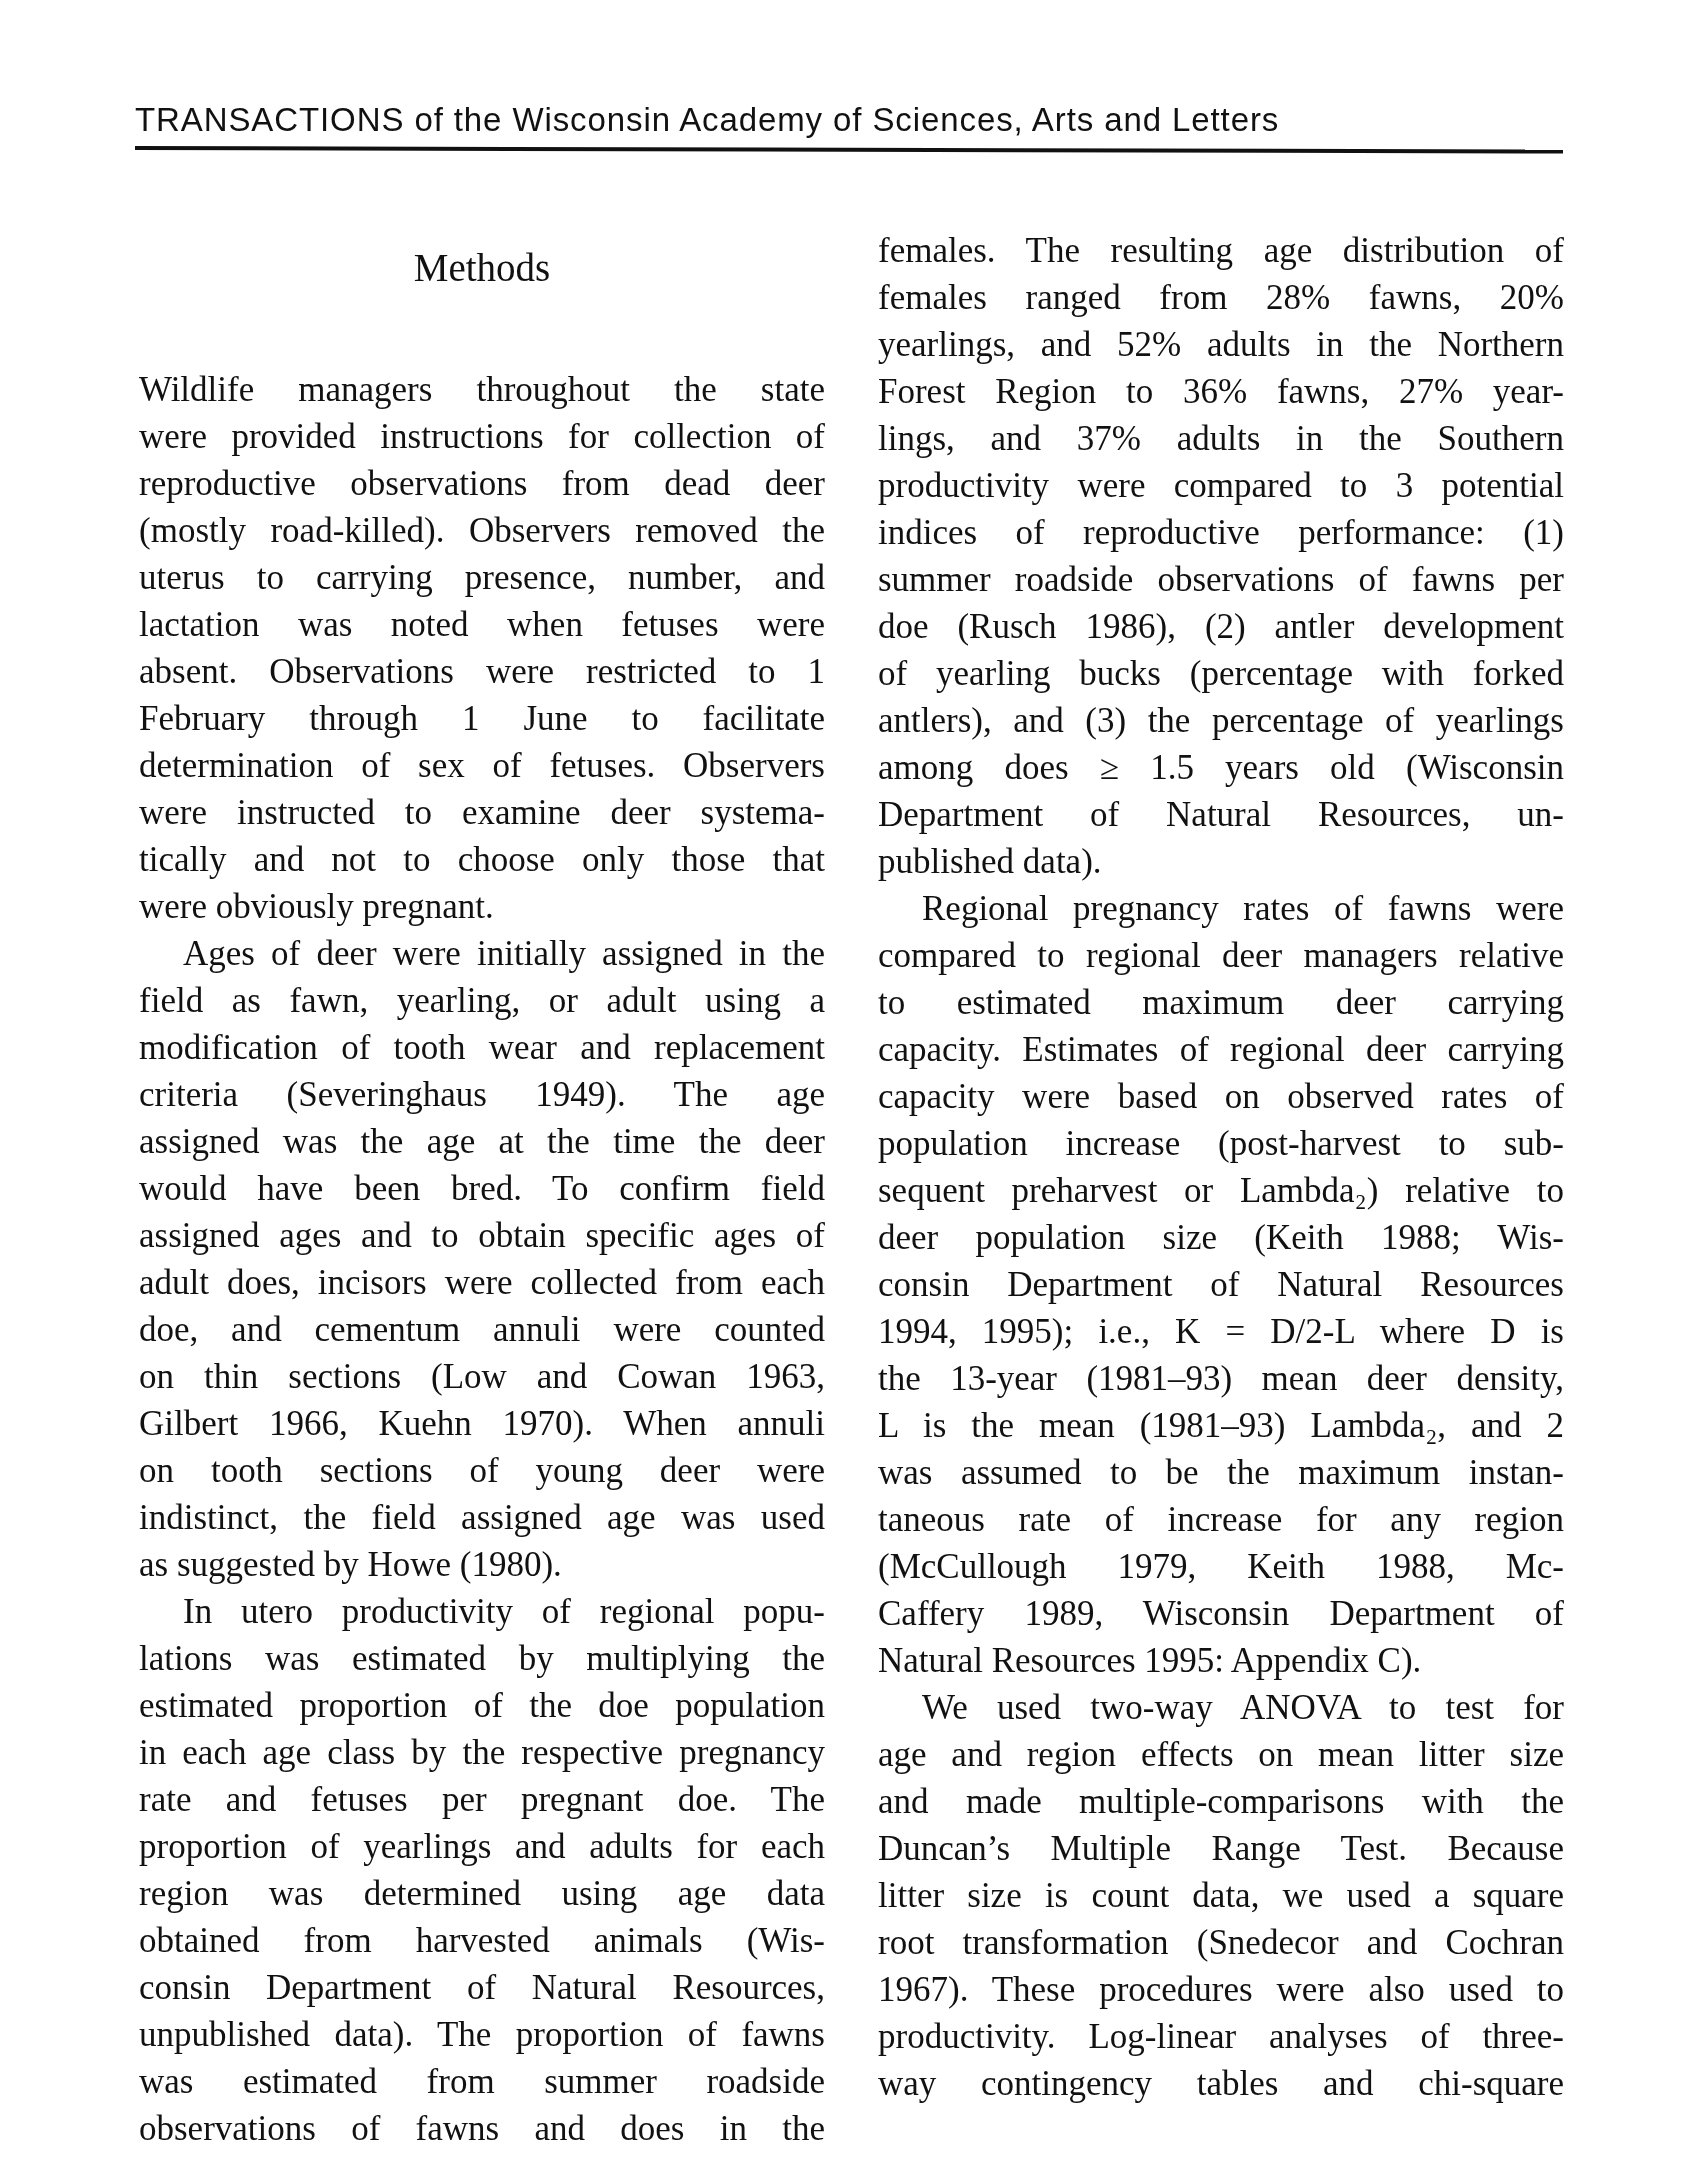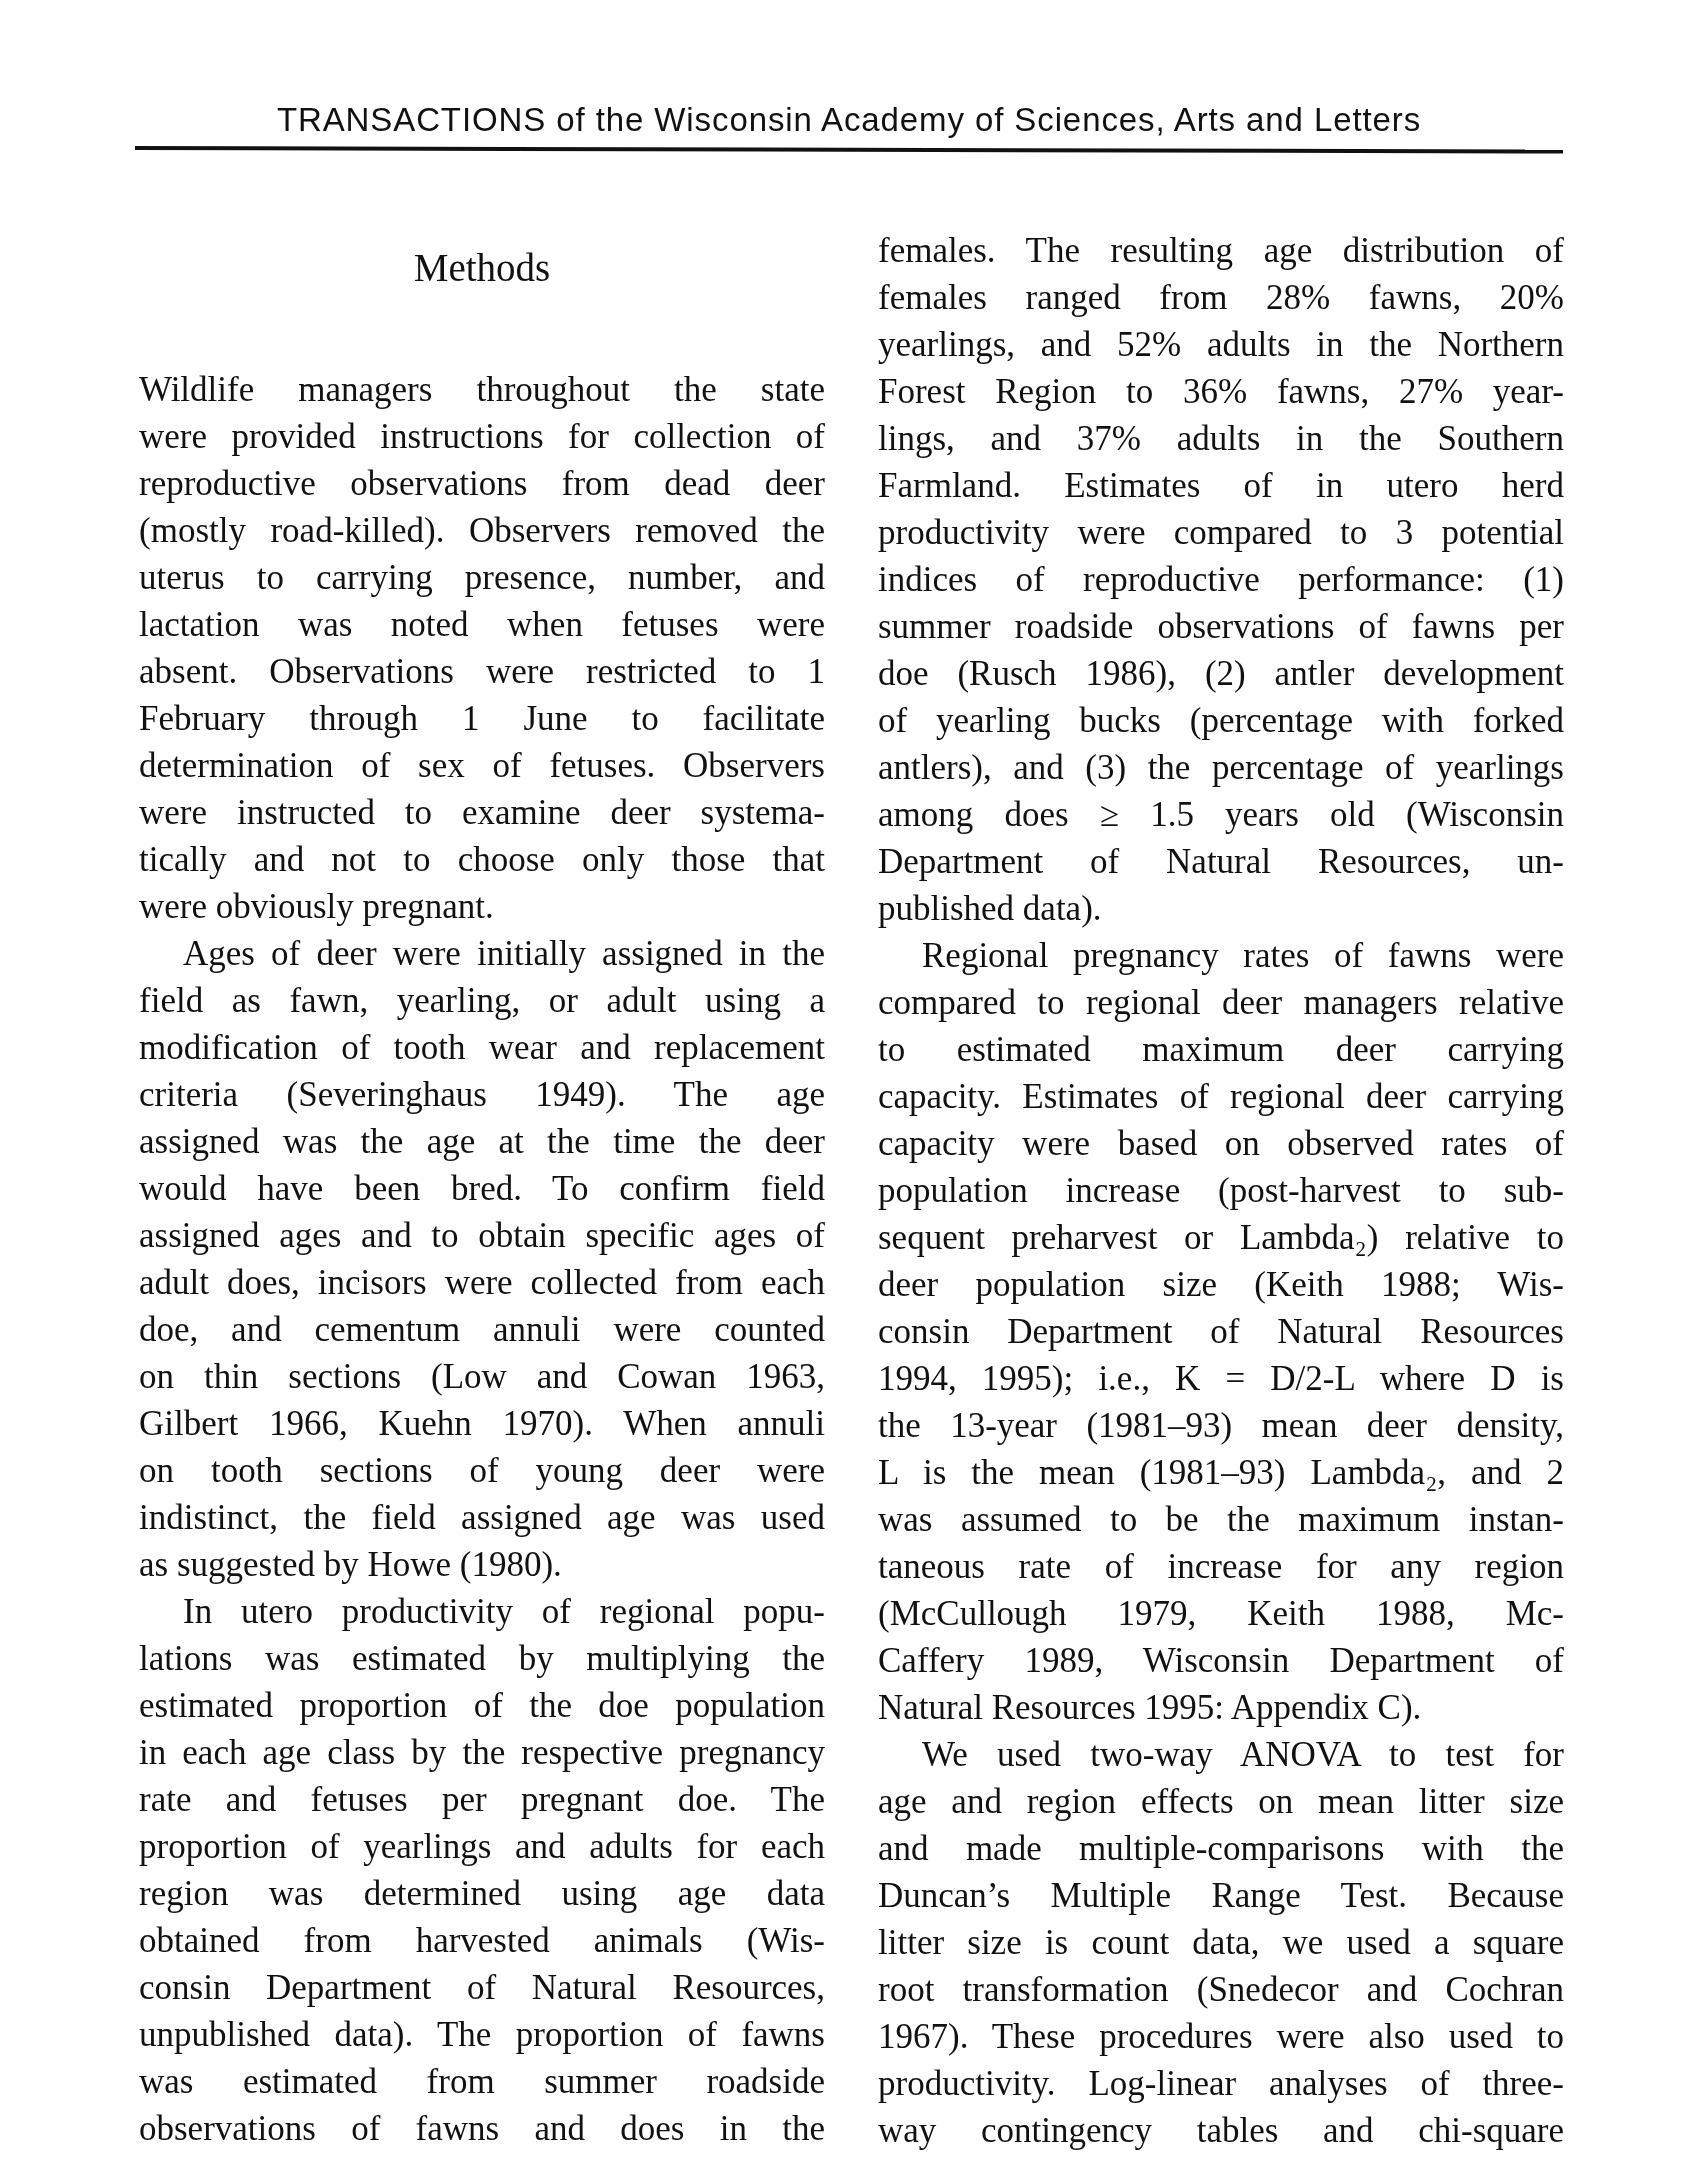--- a/index.html
+++ b/index.html
@@ -1,21 +1,20 @@
 <!DOCTYPE html>
 <html style="font-size:7px"><head>
 <meta charset="utf-8">
 <style>
   html, body { margin: 0; padding: 0; background: #ffffff; }
   body { width: 1705px; height: 2491px; position: relative; overflow: hidden; color: #111; }
   .running-head {
     position: absolute; left: 135px; top: 101px; width: 1428px;
     font-family: "Liberation Sans", sans-serif; font-size: 33px; letter-spacing: 0.9px;
     white-space: nowrap;
-    text-align: center;
   }
   .head-rule {
     position: absolute; left: 135px; top: 146px; width: 1428px; height: 3.9px;
     background: #111; transform: rotate(0.14deg); transform-origin: left center;
   }
   .col {
     position: absolute; top: 242px; width: 686px;
     font-family: "Liberation Serif", serif; font-size: 35px; line-height: 47px;
     text-align: justify;
   }
@@ -79,21 +78,20 @@
     </div>
 </div>
 
 <div class="col col-right" style="top:227px;">
   <div id="right-lines">
       <span class="line">females. The resulting age distribution of</span>
       <span class="line">females ranged from 28% fawns, 20%</span>
       <span class="line">yearlings, and 52% adults in the Northern</span>
       <span class="line">Forest Region to 36% fawns, 27% year-</span>
       <span class="line">lings, and 37% adults in the Southern</span>
-      <span class="line">Farmland. Estimates of in utero herd</span>
       <span class="line">productivity were compared to 3 potential</span>
       <span class="line">indices of reproductive performance: (1)</span>
       <span class="line">summer roadside observations of fawns per</span>
       <span class="line">doe (Rusch 1986), (2) antler development</span>
       <span class="line">of yearling bucks (percentage with forked</span>
       <span class="line">antlers), and (3) the percentage of yearlings</span>
       <span class="line">among does ≥ 1.5 years old (Wisconsin</span>
       <span class="line">Department of Natural Resources, un-</span>
       <span class="line last">published data).</span>
       <span class="line indent">Regional pregnancy rates of fawns were</span>

